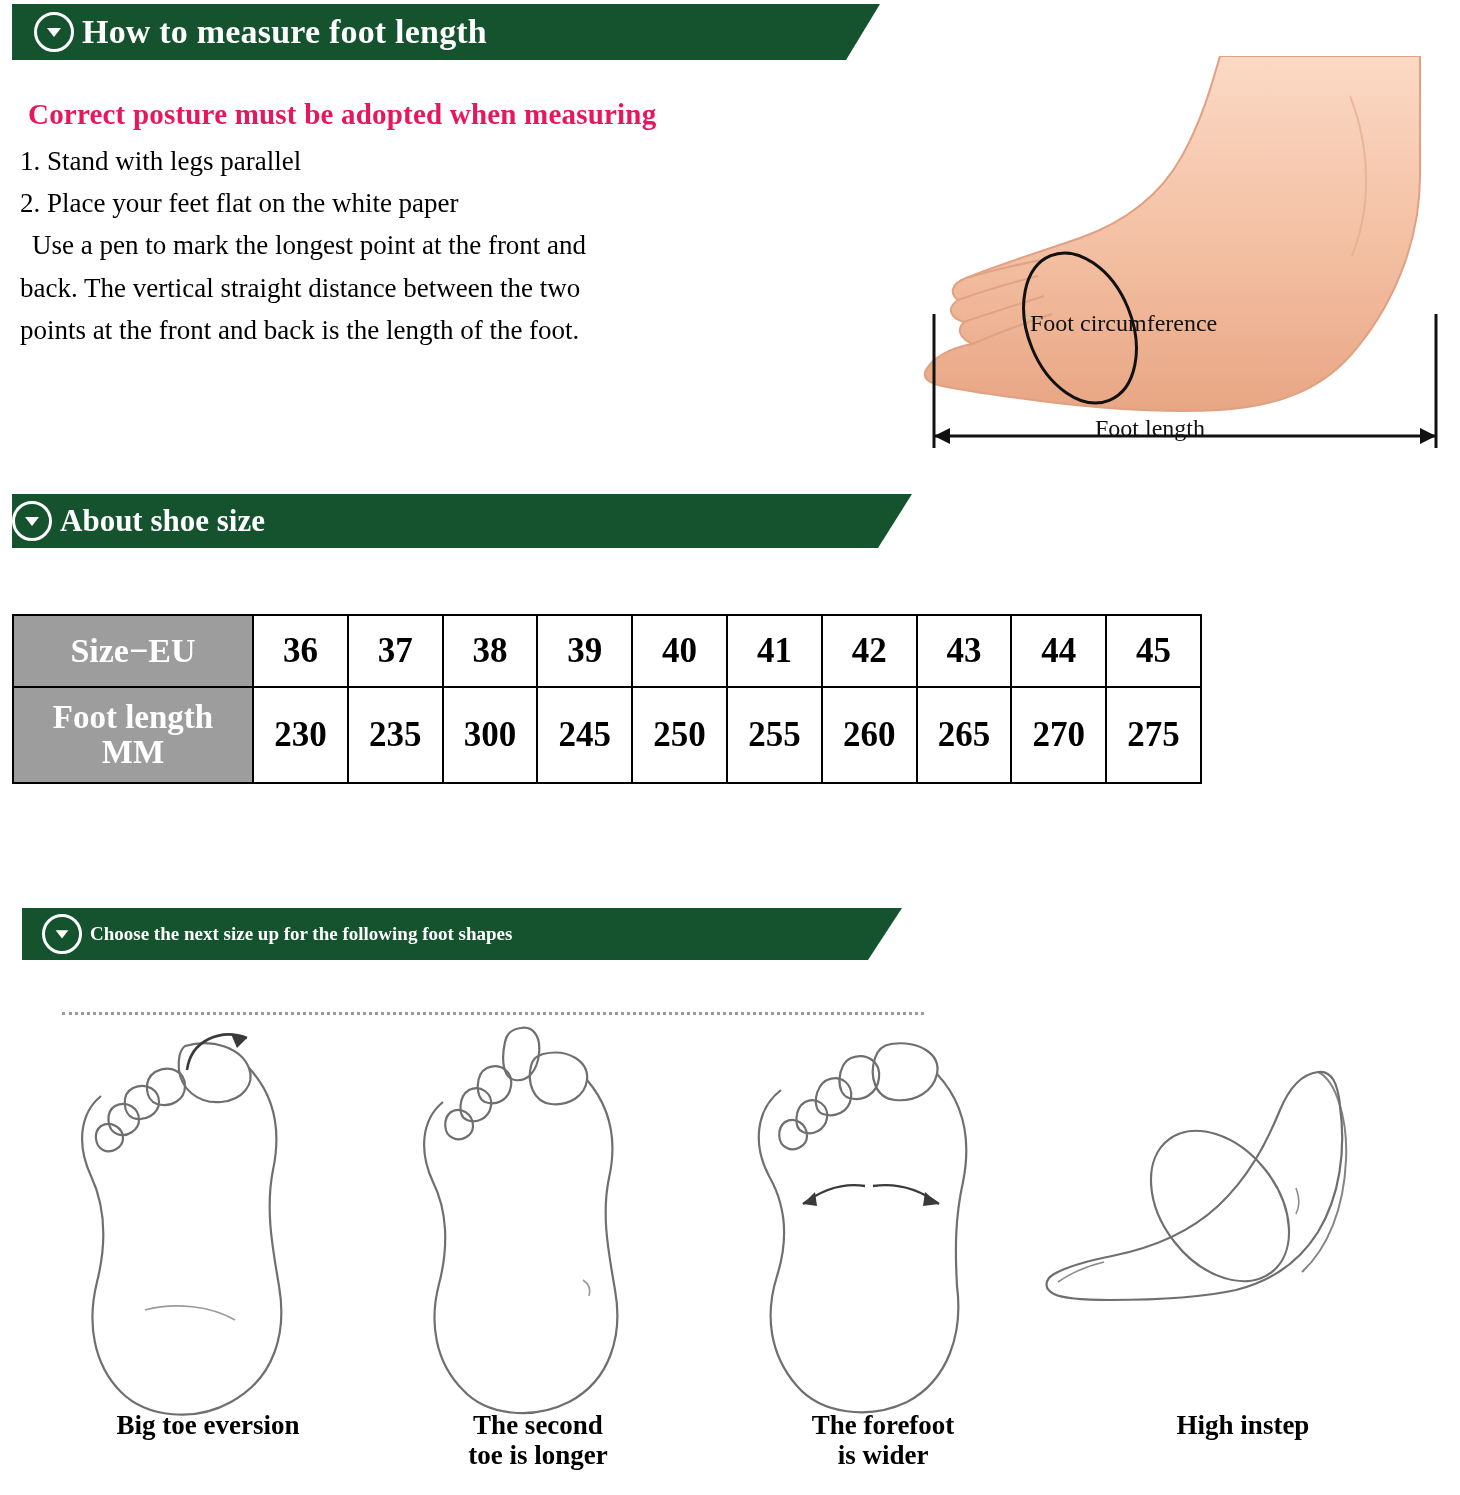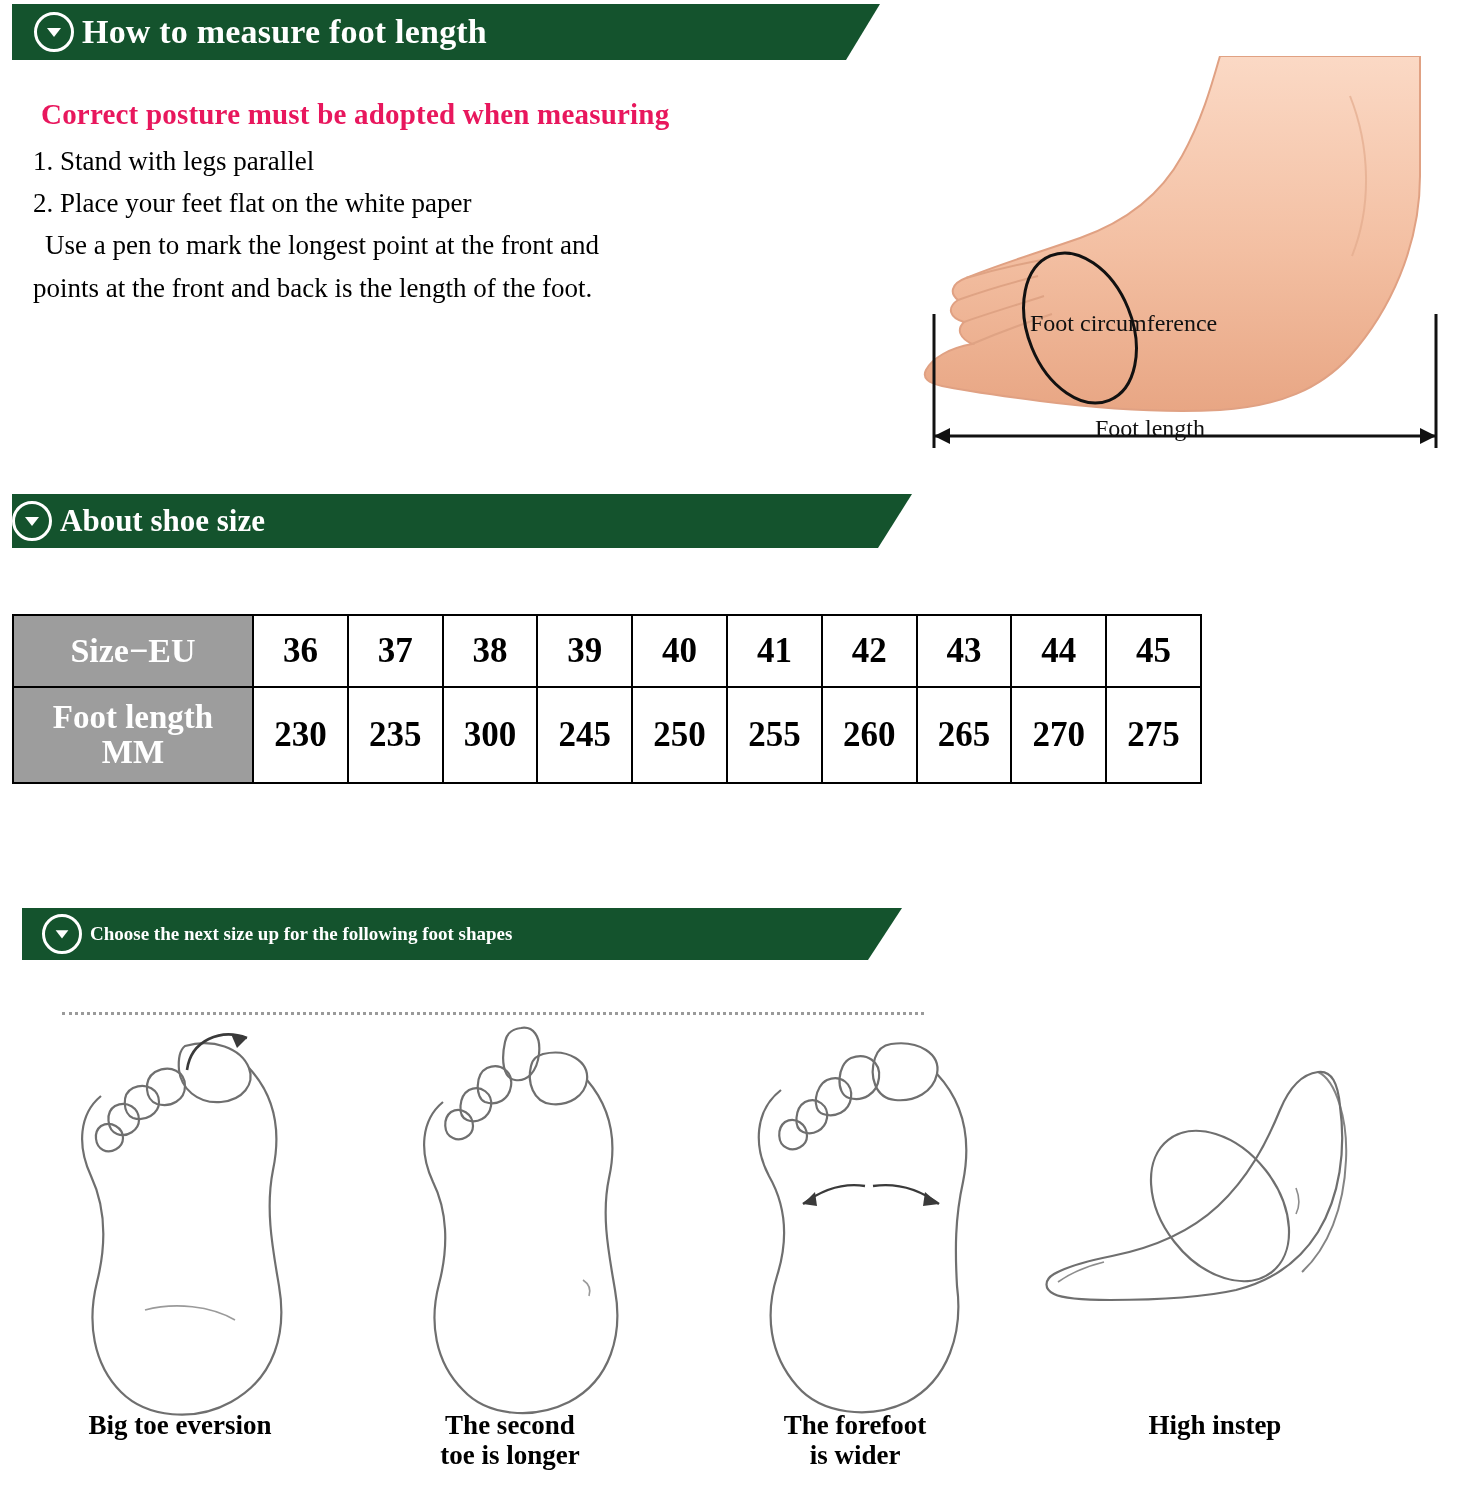--- a/index.html
+++ b/index.html
@@ -42,21 +42,21 @@
     left: 12px; top: 4px;
     width: 868px; height: 56px;
     padding-left: 22px;
     font-size: 34px;
   }
   #sec1-ribbon .title { letter-spacing: .2px; }
 
   
   #intro {
     position: absolute;
-    left: 33px; top: 98px;
+    left: 20px; top: 98px;
     width: 900px;
   }
   #intro .warn {
     color: #e8175d;
     font-weight: bold;
     font-size: 29px;
     margin: 0 0 12px 8px;
     letter-spacing: .2px;
   }
   #intro p {
@@ -151,20 +151,21 @@
   #shape4 { left: 1030px; }
 
   .cap {
     position: absolute;
     top: 420px;
     width: 360px;
     text-align: center;
     font-size: 27px;
     font-weight: bold;
     line-height: 1.12;
+    margin-left: 28px;
   }
   #cap1 { left: 0px; }
   #cap2 { left: 330px; }
   #cap3 { left: 675px; }
   #cap4 { left: 1035px; }
 </style>
 </head>
 <body>
 
 <div class="ribbon" id="sec1-ribbon">
@@ -174,20 +175,21 @@
     </svg>
   </span>
   <span class="title">How to measure foot length</span>
 </div>
 
 <div id="intro">
   <div class="warn">Correct posture must be adopted when measuring</div>
   <p>1. Stand with legs parallel</p>
   <p>2. Place your feet flat on the white paper</p>
   <p class="indent">Use a pen to mark the longest point at the front and</p>
+  <p>back. The vertical straight distance between the two</p>
   <p>points at the front and back is the length of the foot.</p>
 </div>
 
 <div id="foot-photo">
   <svg width="530" height="410" viewBox="0 0 530 410">
     <defs>
       <linearGradient id="sk" x1="0" y1="0" x2="0" y2="1">
         <stop offset="0%" stop-color="#fbd9c5"></stop>
         <stop offset="55%" stop-color="#f3bfa2"></stop>
         <stop offset="100%" stop-color="#e8a684"></stop>

